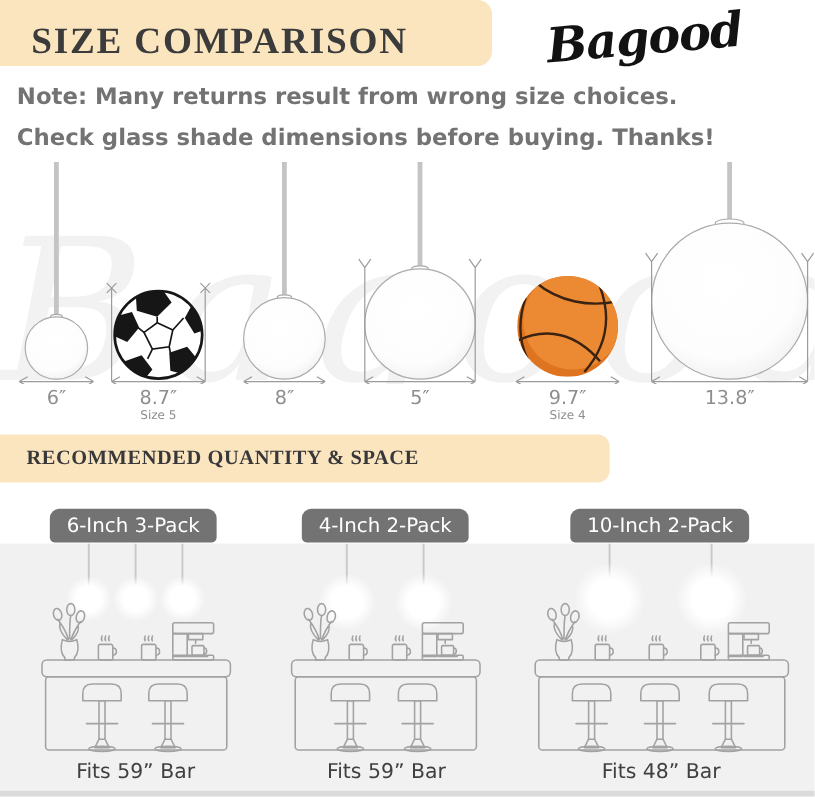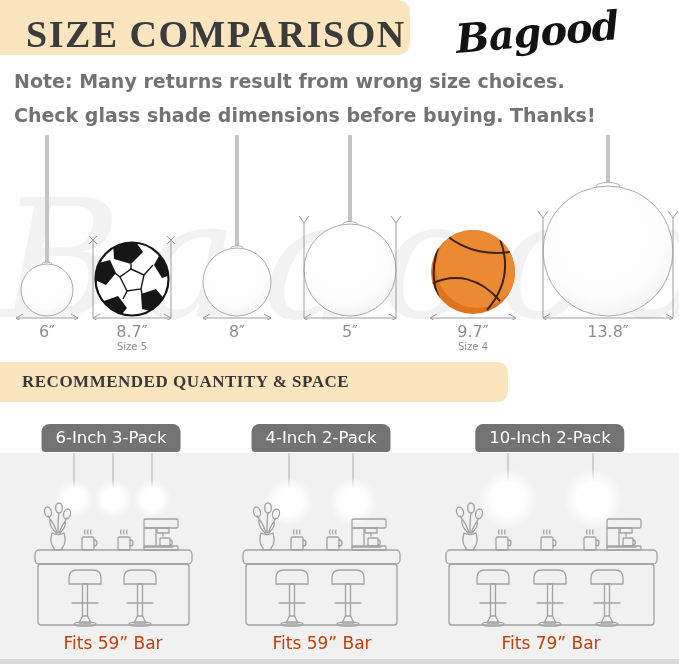--- a/index.html
+++ b/index.html
@@ -3,21 +3,21 @@
 <meta charset="utf-8">
 <style>
   html,body{margin:0;padding:0;background:#fff;}
   #page{position:relative;width:679px;height:664px;background:#ffffff;overflow:hidden;
         font-family:"DejaVu Sans","Liberation Sans",sans-serif;}
 
   
   .title-band{position:absolute;top:0;left:0;width:410px;height:55px;background:#FBE5BE;
               border-radius:0 12px 12px 0;display:flex;align-items:center;}
   .title-band h1{margin:12px 0 0 26px;font-family:"Liberation Serif","DejaVu Serif",serif;
-                 font-size:38px;font-weight:700;color:#3B3B3B;letter-spacing:1.5px;}
+                 font-size:31px;font-weight:700;color:#3B3B3B;letter-spacing:1.5px;}
 
   
   .brand-logo{position:absolute;top:8px;right:22px;width:240px;text-align:center;
               font-family:"DejaVu Serif","Liberation Serif",serif;font-style:italic;font-weight:700;
               font-size:40px;color:#121212;transform:rotate(-5deg);letter-spacing:-1px;}
 
   
   .note{position:absolute;top:64px;left:14px;font-weight:700;font-size:19px;line-height:34px;
         color:#737373;}
 
@@ -34,21 +34,21 @@
   .quantity-band h2{margin:0 0 0 22px;font-family:"Liberation Serif","DejaVu Serif",serif;
                     font-size:17px;font-weight:700;color:#38383A;letter-spacing:0.5px;}
 
   
   .scene-bg{position:absolute;top:453px;left:0;width:679px;height:211px;background:#F1F1F1;}
   .bottom-strip{position:absolute;left:0;bottom:0;width:679px;height:5px;background:#DADADA;}
   .scenes-svg{position:absolute;top:453px;left:0;}
 
   .badge{position:absolute;top:424px;transform:translateX(-50%);background:#737373;color:#fff;
          font-size:16.5px;padding:4px 14px 5px 14px;border-radius:8px 8px 4px 4px;white-space:nowrap;}
-  .fits-label{position:absolute;top:633px;transform:translateX(-50%);font-size:17px;color:#c2410c;
+  .fits-label{position:absolute;top:633px;transform:translateX(-50%);font-size:17px;color:#404040;
               white-space:nowrap;}
 </style>
 </head>
 <body>
 
 <div id="page">
 
   <div class="title-band">
     <h1>SIZE COMPARISON</h1>
   </div>
@@ -345,15 +345,15 @@
           <path d="M2,80 v3"></path>
         <rect x="-1" y="85" width="10" height="8" rx="1"></rect>
           <path d="M9,87 c3,0 3,5 0,5 M-4,94 h16"></path>
         <rect x="-17" y="93" width="34" height="4" rx="1"></rect>
       </g>
     </g>
   </svg>
 
   <div class="fits-label" style="left:113px">Fits 59” Bar</div>
   <div class="fits-label" style="left:322px">Fits 59” Bar</div>
-  <div class="fits-label" style="left:551px">Fits 79” Bar</div>
+  <div class="fits-label" style="left:551px">Fits 48” Bar</div>
 
 </div>
 
 </body></html>

